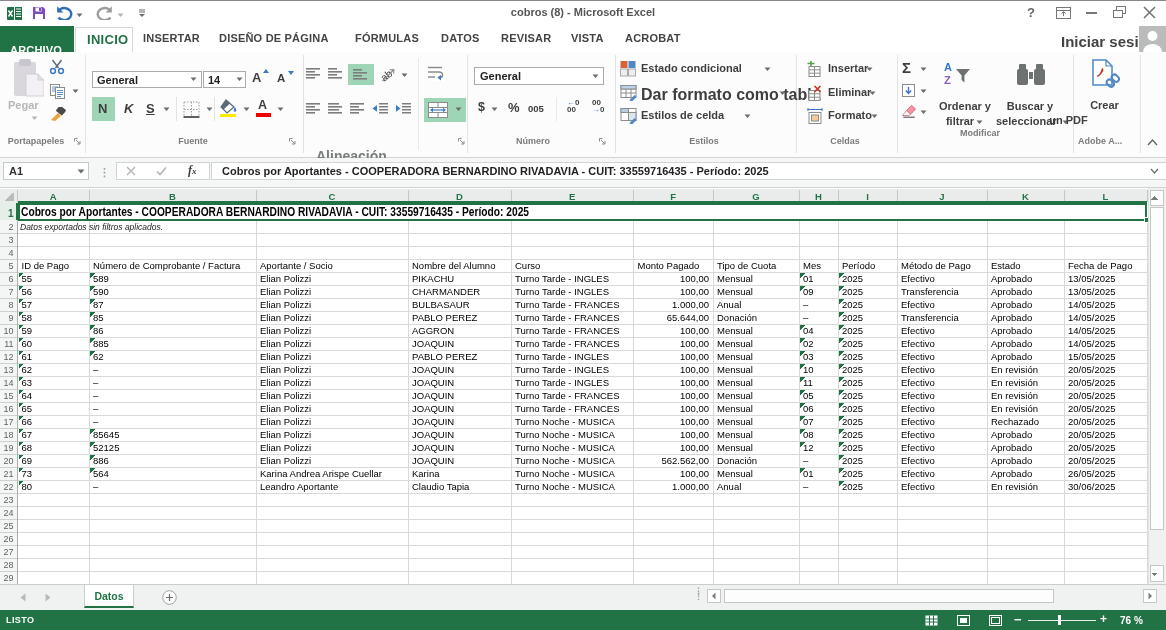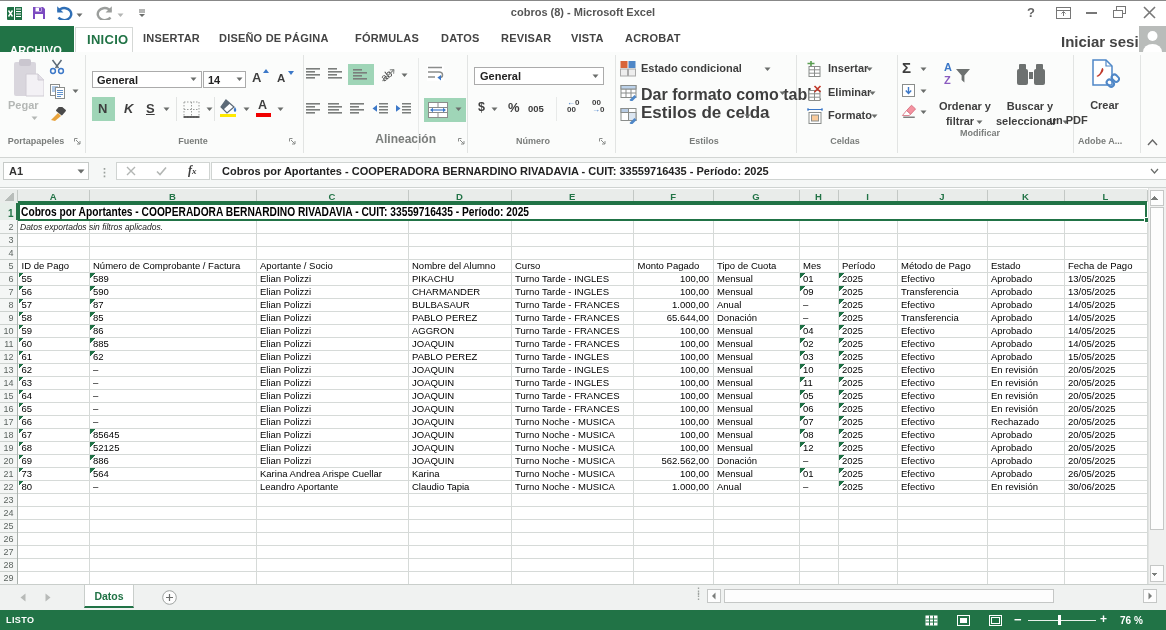--- a/index.html
+++ b/index.html
@@ -76,21 +76,21 @@
 <div class="abs" style="left:84.5px;top:55px;width:1px;height:98px;background:#e2e4e3"></div>
 <div class="abs" style="left:302.5px;top:55px;width:1px;height:98px;background:#e2e4e3"></div>
 <div class="abs" style="left:467px;top:55px;width:1px;height:98px;background:#e2e4e3"></div>
 <div class="abs" style="left:615px;top:55px;width:1px;height:98px;background:#e2e4e3"></div>
 <div class="abs" style="left:795.5px;top:55px;width:1px;height:98px;background:#e2e4e3"></div>
 <div class="abs" style="left:896.5px;top:55px;width:1px;height:98px;background:#e2e4e3"></div>
 <div class="abs" style="left:1072.5px;top:55px;width:1px;height:98px;background:#e2e4e3"></div>
 <div class="abs" style="left:1139.5px;top:55px;width:1px;height:98px;background:#e2e4e3"></div>
 <div class="tx" style="left:-24px;top:136px;width:120px;text-align:center;font-size:9px;color:#7a7d7b">Portapapeles</div>
 <div class="tx" style="left:133px;top:136px;width:120px;text-align:center;font-size:9px;color:#7a7d7b">Fuente</div>
-<div class="tx" style="left:316px;top:132px;width:120px;text-align:right;font-size:12px;color:#7a7d7b">Alineación</div>
+<div class="tx" style="left:316px;top:148px;width:120px;text-align:left;font-size:14px;color:#7a7d7b">Alineación</div>
 <div class="tx" style="left:473px;top:136px;width:120px;text-align:center;font-size:9px;color:#7a7d7b">Número</div>
 <div class="tx" style="left:644px;top:136px;width:120px;text-align:center;font-size:9px;color:#7a7d7b">Estilos</div>
 <div class="tx" style="left:785px;top:136px;width:120px;text-align:center;font-size:9px;color:#7a7d7b">Celdas</div>
 <div class="tx" style="left:920px;top:128px;width:120px;text-align:center;font-size:9px;color:#7a7d7b">Modificar</div>
 <div class="tx" style="left:1078px;top:136px;font-size:9px;color:#7a7d7b">Adobe A...</div>
 <svg style="position:absolute;left:74px;top:138px" width="8" height="8" viewBox="0 0 8 8" xmlns="http://www.w3.org/2000/svg">
     <path d="M0.5 0.5 h3 M0.5 0.5 v3 M2 2 l4 4 M6 6 v-3 M6 6 h-3" stroke="#8a8d8b" fill="none"></path>
   </svg>
 <svg style="position:absolute;left:289px;top:138px" width="8" height="8" viewBox="0 0 8 8" xmlns="http://www.w3.org/2000/svg">
     <path d="M0.5 0.5 h3 M0.5 0.5 v3 M2 2 l4 4 M6 6 v-3 M6 6 h-3" stroke="#8a8d8b" fill="none"></path>
@@ -284,21 +284,21 @@
 <svg style="position:absolute;left:779px;top:91px" width="7" height="5" viewBox="0 0 7 5">
     <path d="M0.5 0.5 L6.5 0.5 L3.5 4 Z" fill="#6a6d6b"></path>
   </svg>
 <svg style="position:absolute;left:620px;top:108px" width="17" height="16" viewBox="0 0 16 16" xmlns="http://www.w3.org/2000/svg">
     <rect x="0.5" y="0.5" width="15" height="12" fill="#fff" stroke="#8a8d8b"></rect>
     <path d="M0.5 4.5 h15 M8 0.5 v12" stroke="#8a8d8b"></path>
     <rect x="0.5" y="0.5" width="7.5" height="4" fill="#b8cce4" stroke="#8a8d8b"></rect>
     <rect x="8" y="4.5" width="7.5" height="8" fill="#dce6f1" stroke="#8a8d8b"></rect>
     <path d="M9 15 l5 -5 l2 2 l-5 5 z" fill="#4f87c7"></path>
   </svg>
-<div class="tx" style="left:641px;top:103px;font-size:17px;color:#3e3e3e">Estilos de celda</div>
+<div class="tx" style="left:641px;top:109px;font-size:11px;color:#3e3e3e">Estilos de celda</div>
 <svg style="position:absolute;left:744px;top:114px" width="7" height="5" viewBox="0 0 7 5">
     <path d="M0.5 0.5 L6.5 0.5 L3.5 4 Z" fill="#6a6d6b"></path>
   </svg>
 <svg style="position:absolute;left:806px;top:61px" width="17" height="16" viewBox="0 0 16 16" xmlns="http://www.w3.org/2000/svg">
     <rect x="2.5" y="5.5" width="11" height="10" fill="#fff" stroke="#8a8d8b"></rect>
     <path d="M2.5 8.8 h11 M2.5 12.2 h11 M8 5.5 v10" stroke="#8a8d8b"></path>
     <path d="M1 2.5 h7 M4.5 0 v5" stroke="#5a9e51" stroke-width="1.6"></path>
   </svg>
 <div class="tx" style="left:828px;top:62px;font-size:11px;color:#3e3e3e">Insertar</div>
 <svg style="position:absolute;left:866px;top:67px" width="7" height="5" viewBox="0 0 7 5">

